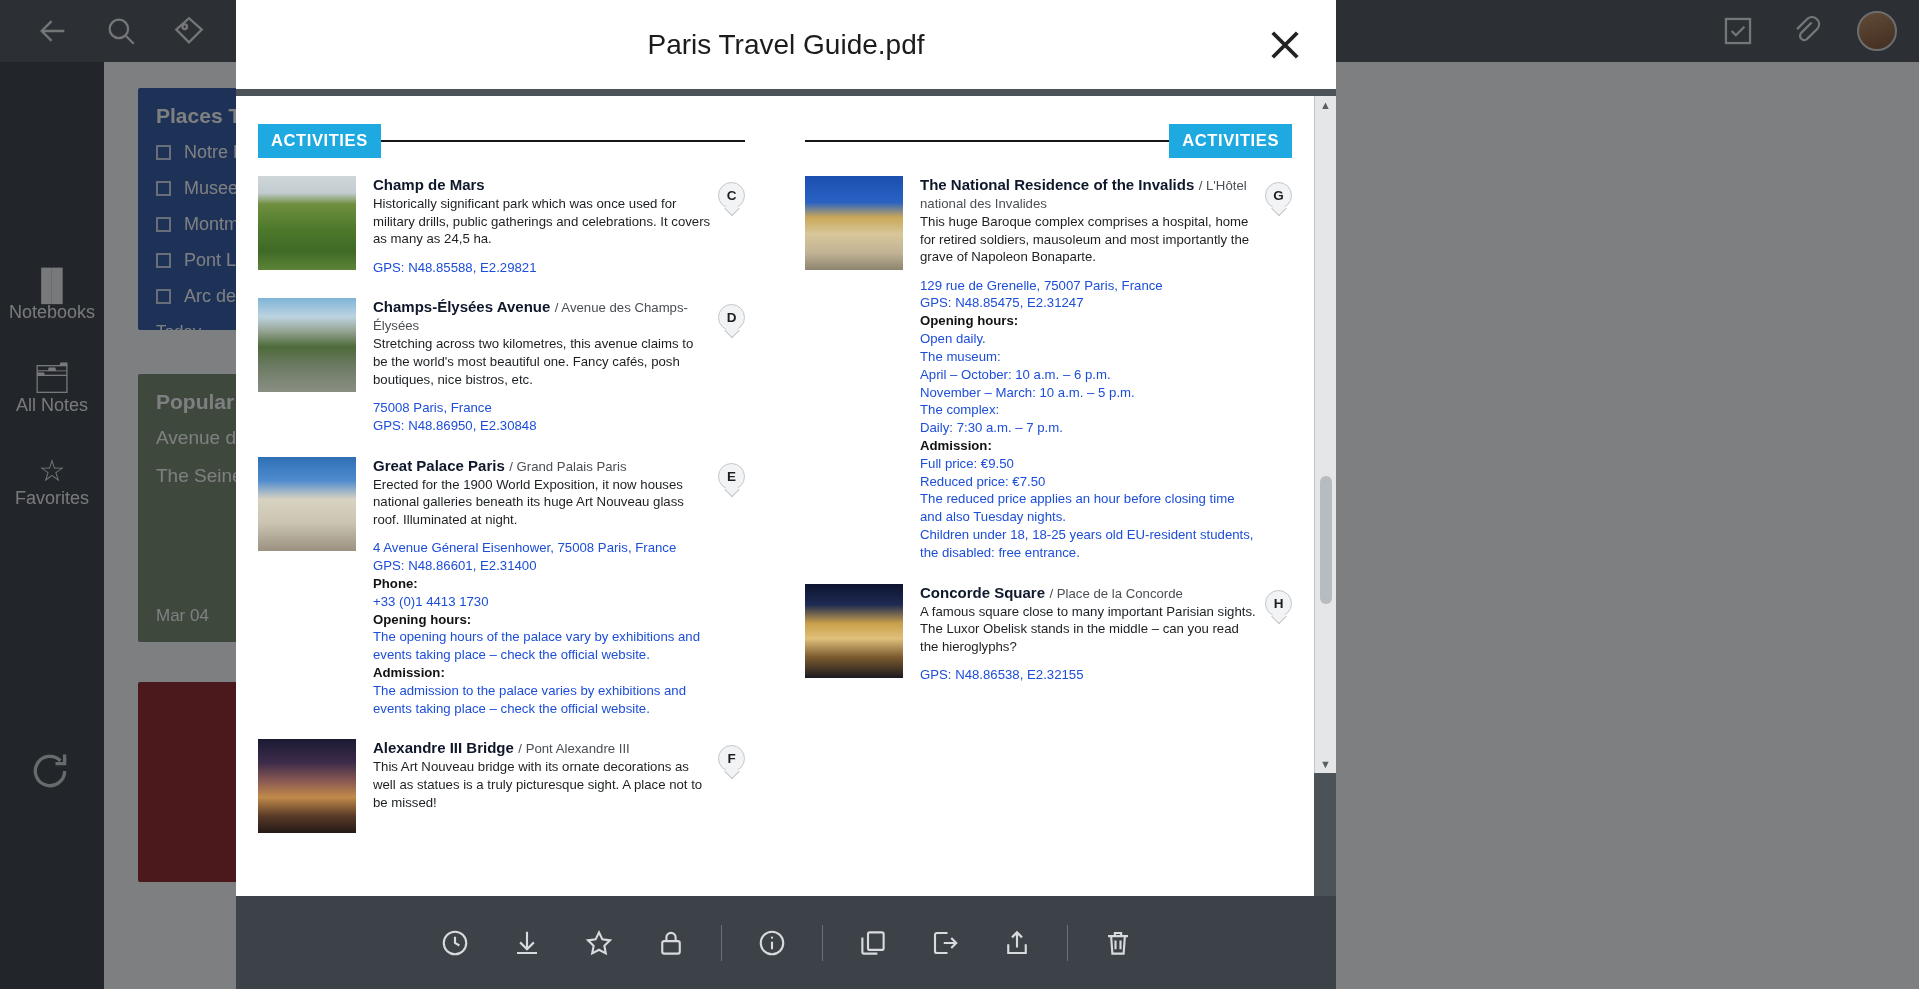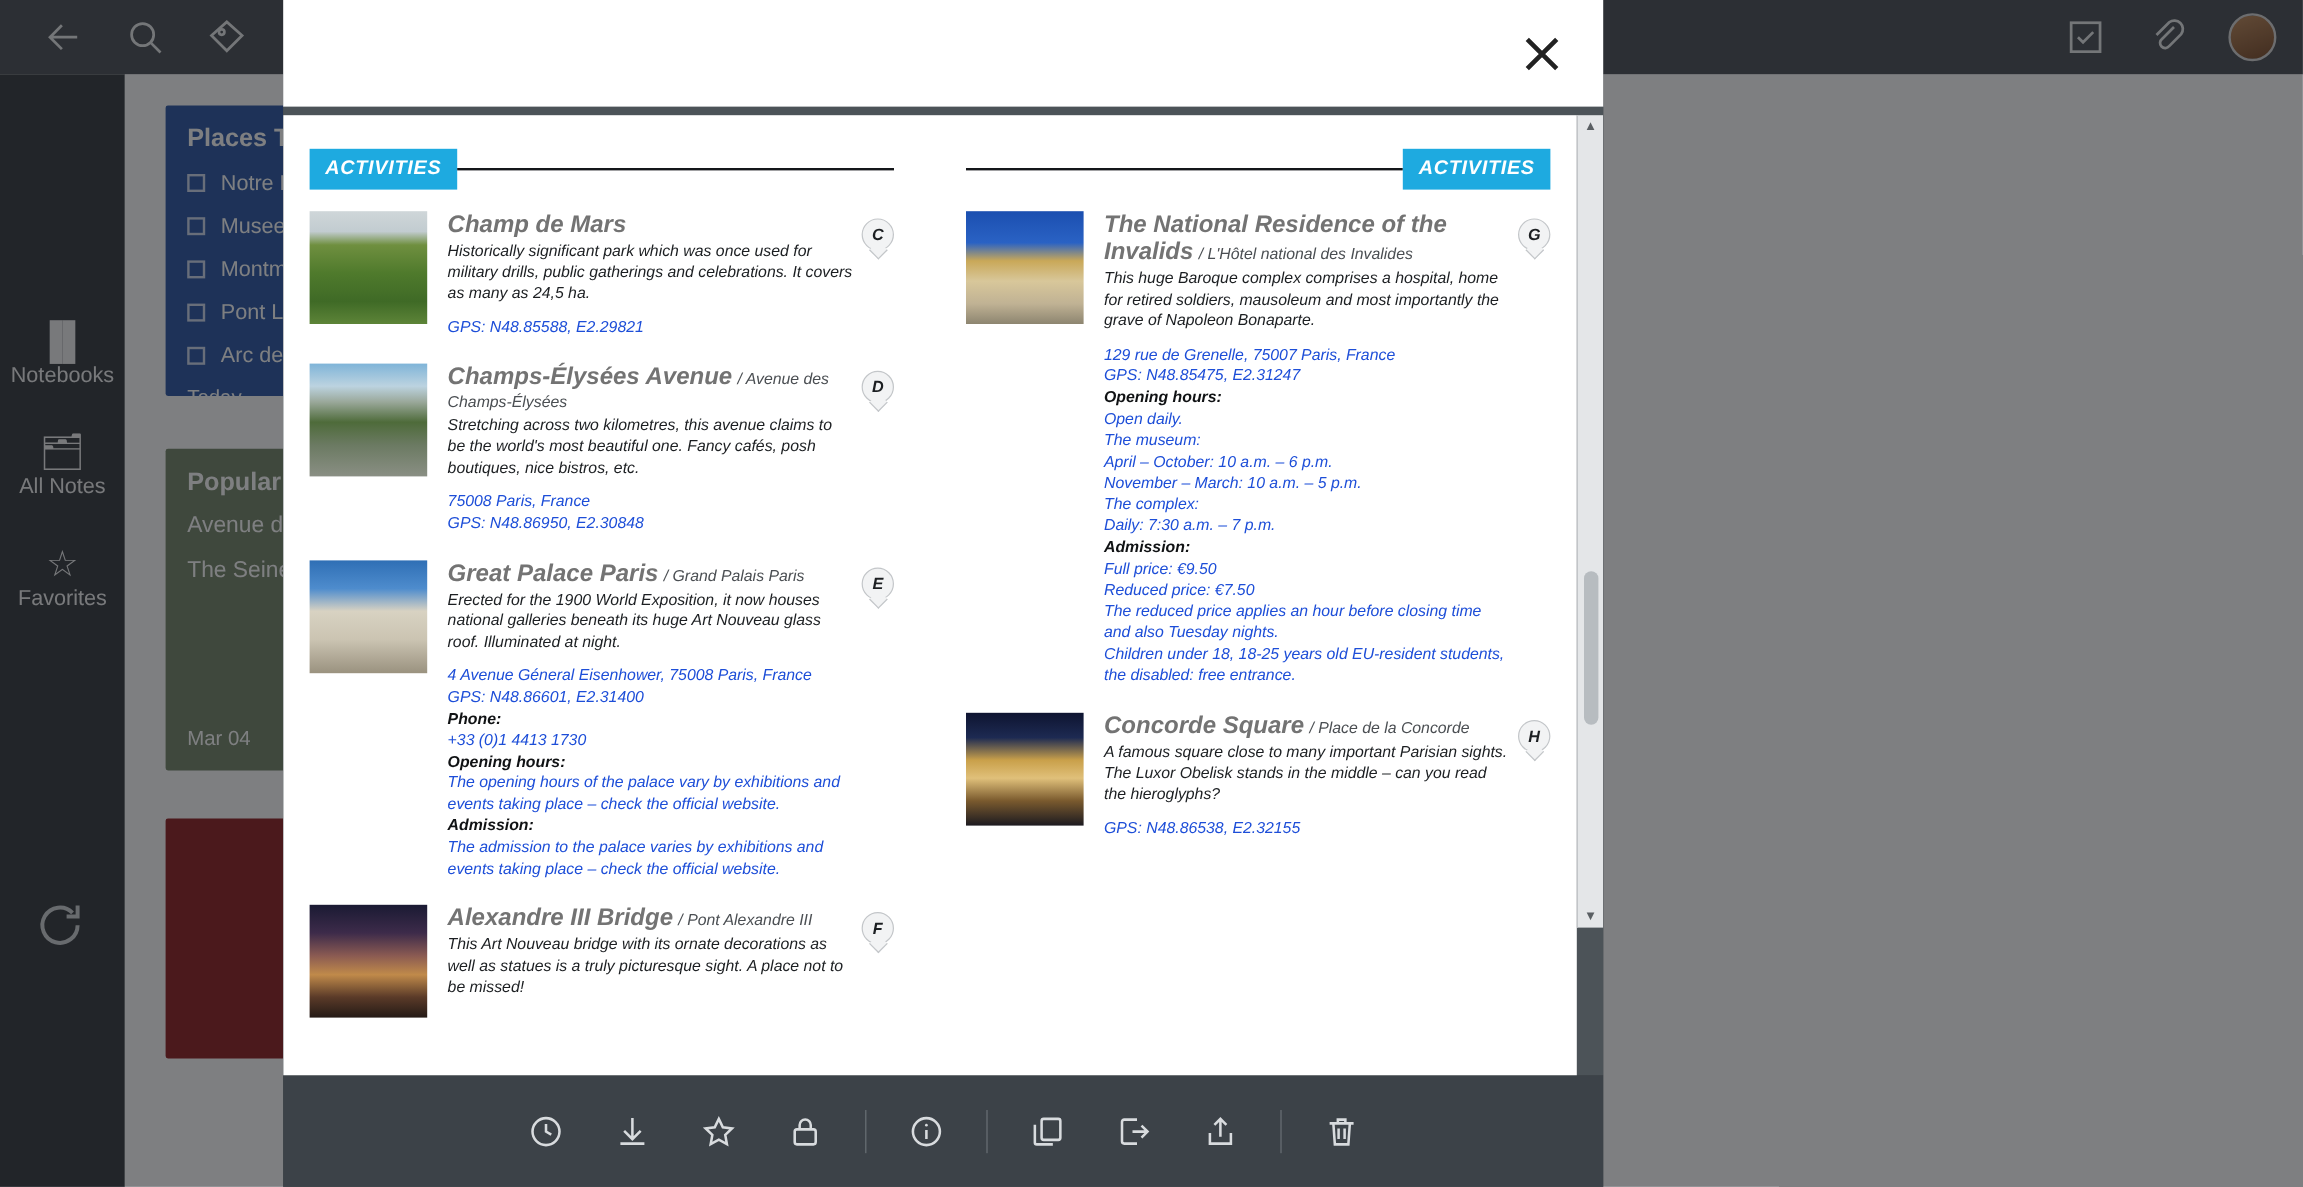--- a/index.html
+++ b/index.html
@@ -86,21 +86,21 @@
     width: 42px; height: 42px; color: #222; cursor: pointer;
   }
   #pdf-close svg { width: 100%; height: 100%; stroke: currentColor; stroke-width: 2.2; fill: none; }
 
   #pdf-viewport {
     flex: 1; position: relative; background: #4c5358; overflow: hidden;
     padding: 0; display: flex;
   }
   #pdf-page {
     position: absolute; left: 0; top: 7px; width: 1078px; height: 819px;
-    background: #ffffff; overflow: hidden; font-style: italic;
+    background: #ffffff; overflow: hidden;
   }
   #pdf-scrollbar {
     position: absolute; right: 0; top: 7px; width: 22px; height: 677px;
     background: #e4e6e8; border-left: 1px solid #c2c5c8;
     display: flex; flex-direction: column; align-items: center; justify-content: space-between;
   }
   .sb-arrow { width: 22px; height: 18px; display: flex; align-items: center; justify-content: center; font-size: 11px; color: #5a5f63; }
   #pdf-thumb { position: absolute; top: 380px; left: 5px; width: 12px; height: 128px; background: #b7bcc0; border-radius: 6px; }
 
   
@@ -113,21 +113,21 @@
   .sec-head.right-align { justify-content: flex-end; flex-direction: row-reverse; }
   .sec-badge {
     background: #1eaae0; color: #fff; font-weight: bold; font-size: 16.5px;
     letter-spacing: .6px; padding: 7px 13px 8px 13px; flex: none;
   }
   .sec-rule { flex: 1; height: 0; border-top: 2.2px solid #14161a; }
 
   .entry { display: flex; position: relative; margin-bottom: 22px; }
   .entry-thumb { width: 98px; height: 94px; flex: none; margin-right: 17px; background-size: cover; background-position: center; }
   .entry-body { flex: 1; min-width: 0; padding-right: 34px; }
-  .e-title { font-size: 20px; font-weight: bold; color: #737373; display: inline; }
+  .e-title { font-size: 15px; font-weight: bold; color: #0f172a; display: inline; }
   .e-subtitle { font-size: 13.2px; color: #4b4f53; display: inline; }
   .e-desc { font-size: 13.2px; color: #1c1f22; line-height: 1.33; margin-top: 1px; }
   .e-meta { font-size: 13.2px; color: #1d4ed8; line-height: 1.35; margin-top: 11px; }
   .e-meta.tight { margin-top: 0; }
   .e-strong { font-weight: bold; color: #101214; }
 
   .pin {
     position: absolute; right: 0; top: 6px; width: 27px; height: 34px; flex: none;
   }
   .pin .pin-shape {
@@ -282,20 +282,21 @@
     </div>
 
   </div>
 
   <div class="bg-dim"></div>
 </div>
 
 <div id="pdf-modal">
 
   <div id="pdf-header">
+    <div id="pdf-title">Paris Travel Guide.pdf</div>
     <div id="pdf-close">
       <svg viewBox="0 0 24 24">
           <path d="M5 5l14 14M19 5L5 19"></path>
         </svg>
     </div>
   </div>
 
   <div id="pdf-viewport">
 
     <div id="pdf-page">

